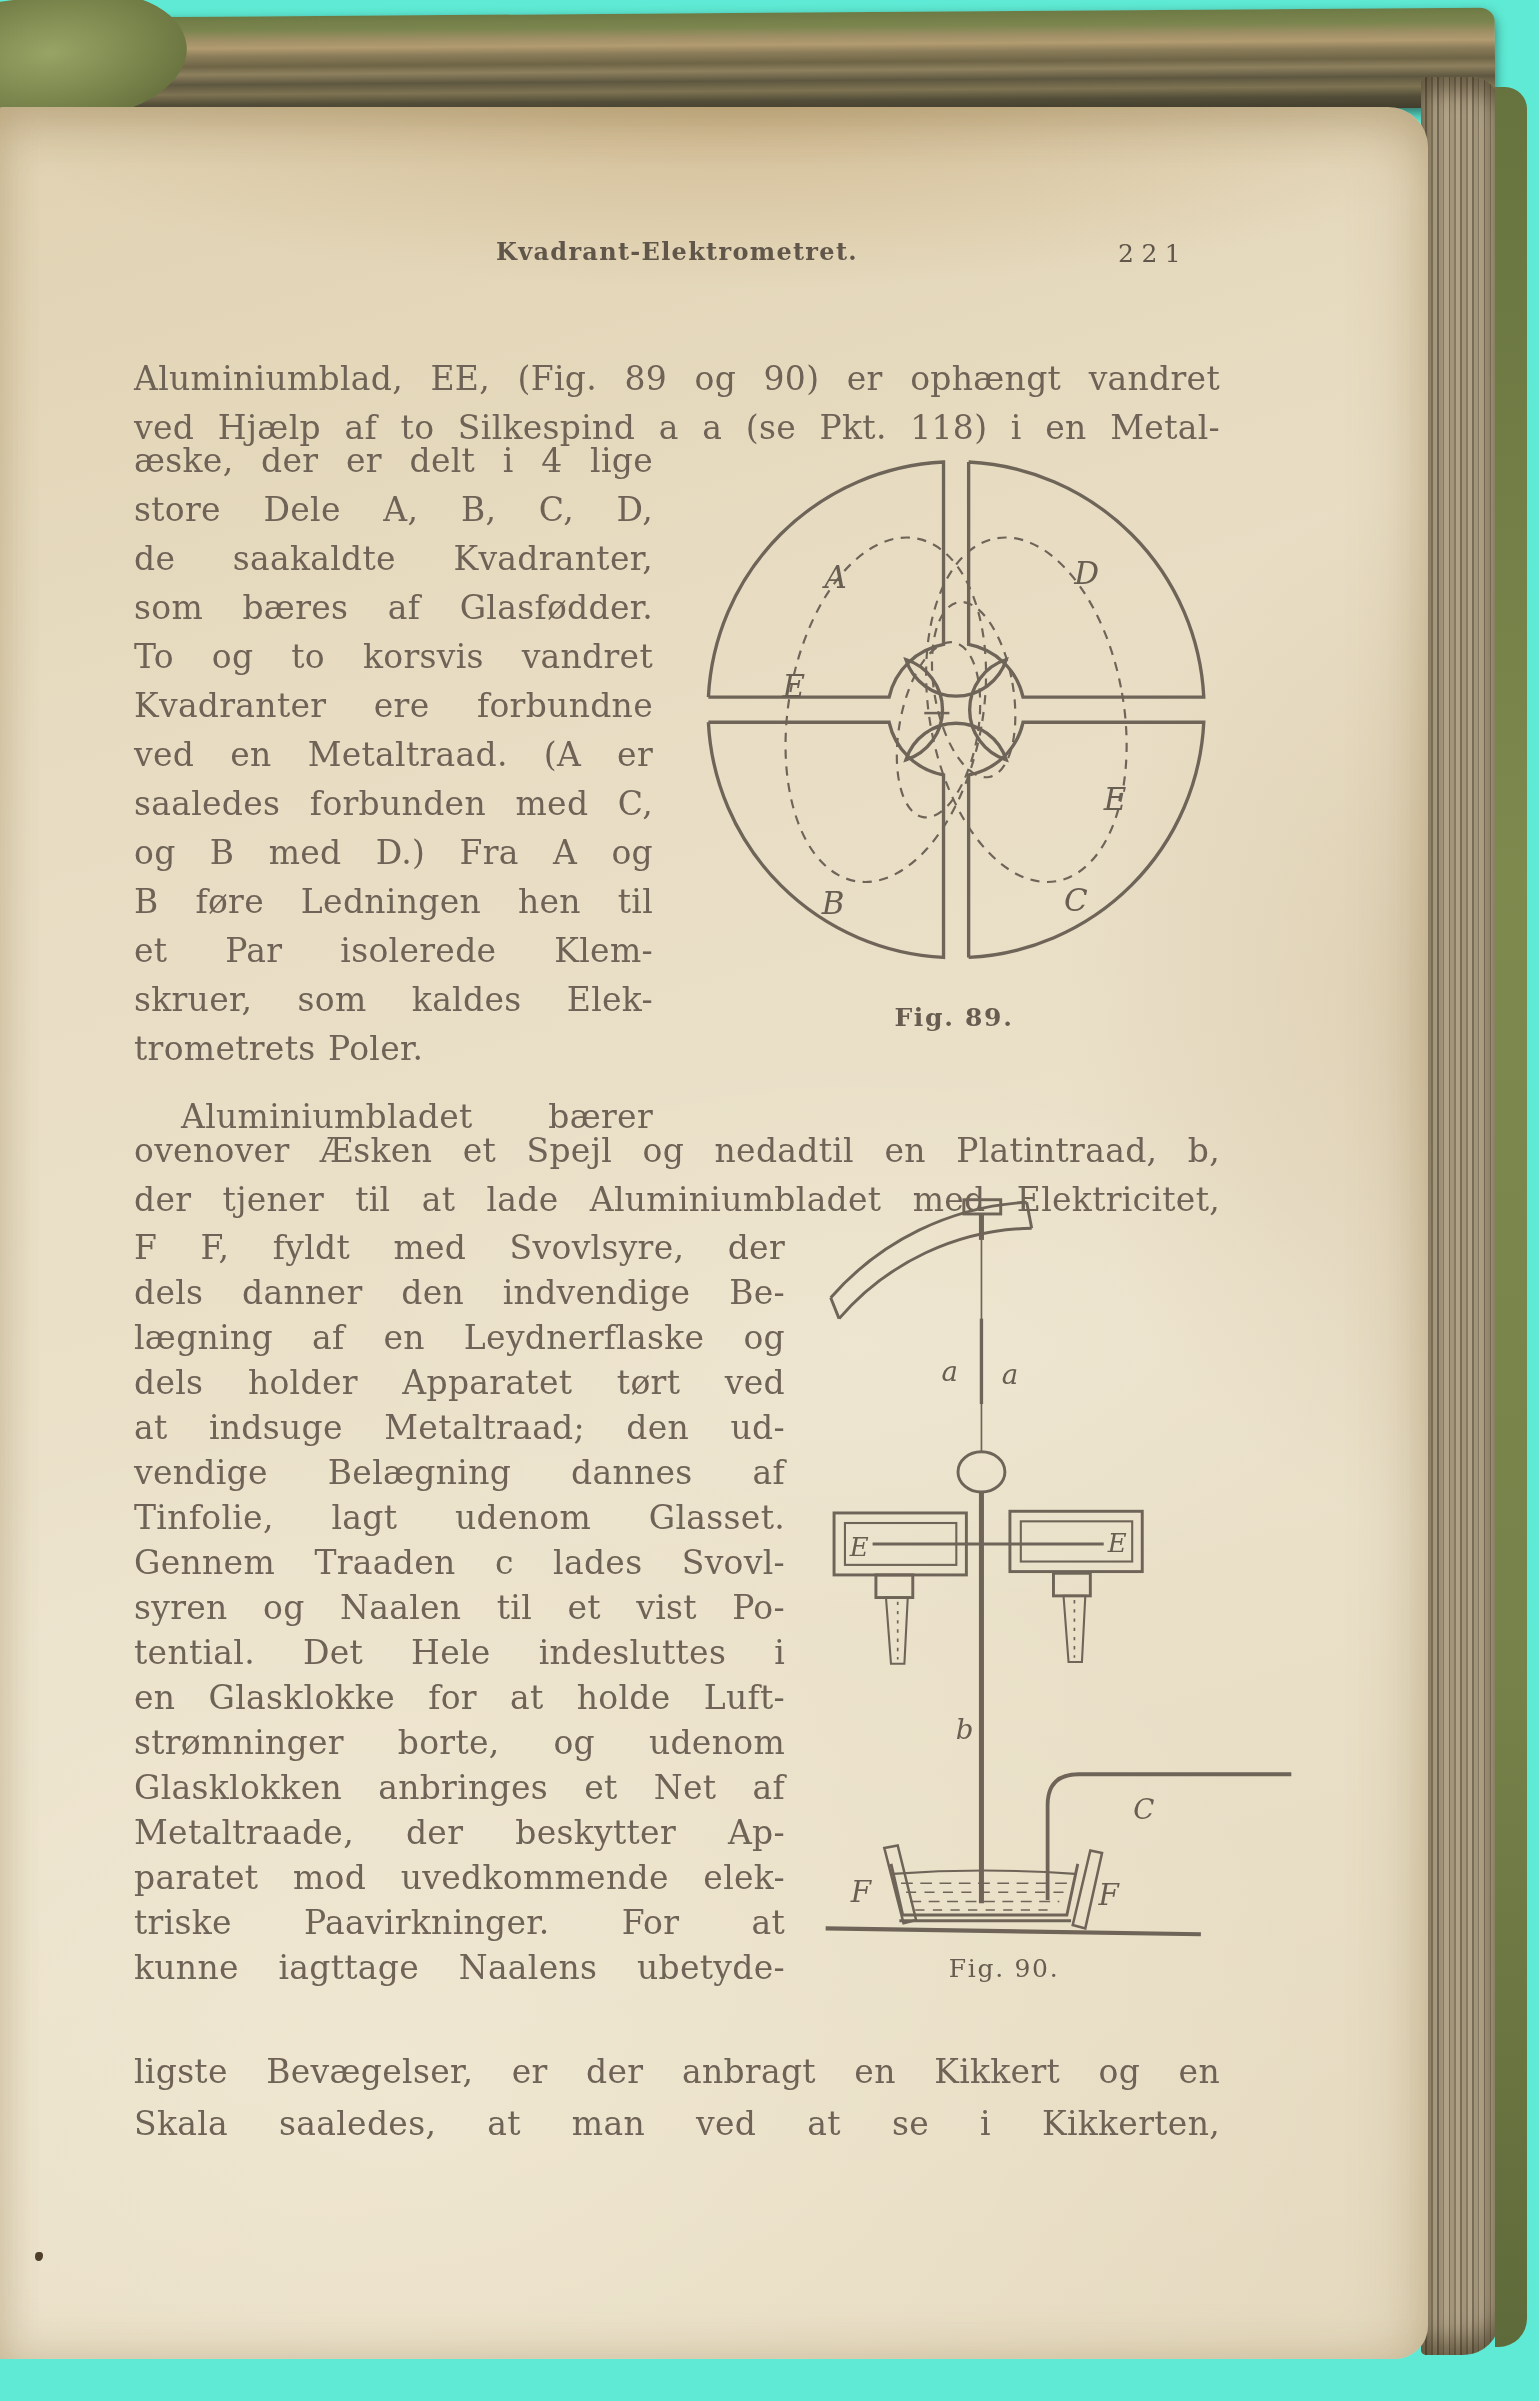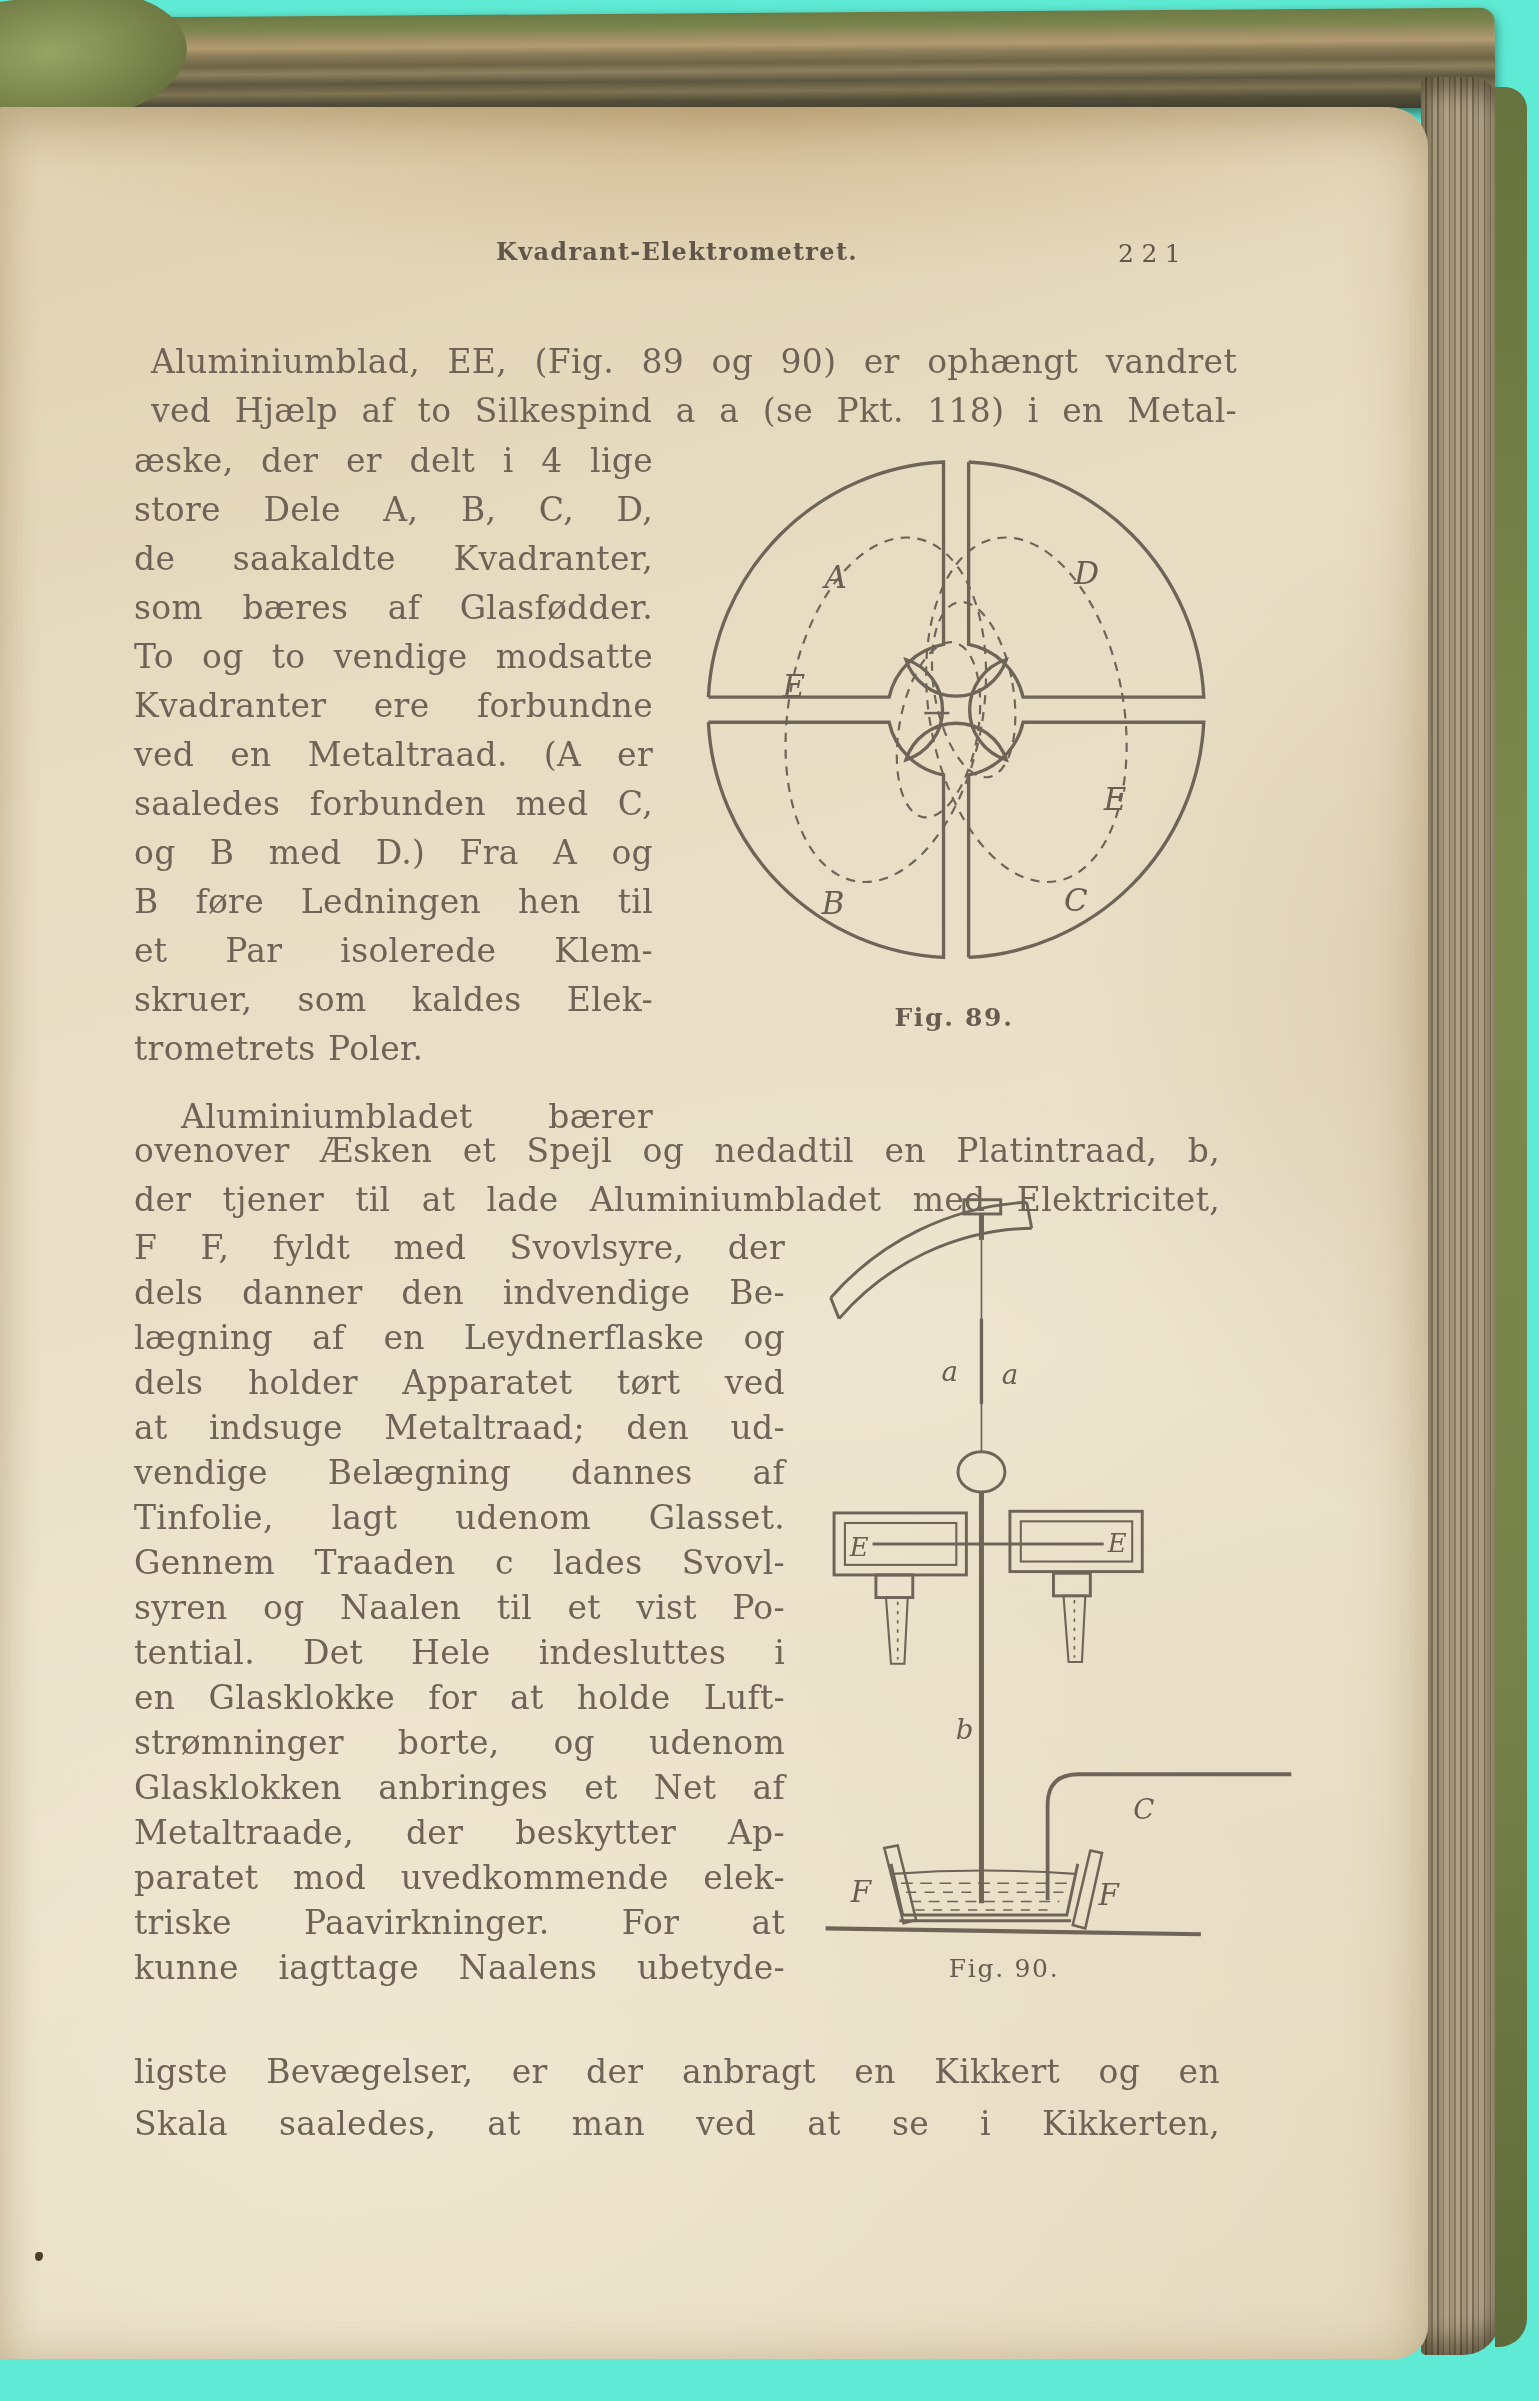--- a/index.html
+++ b/index.html
@@ -44,21 +44,21 @@
   .ln{display:block;}
   .j .ln{text-align:justify;text-align-last:justify;}
   .ln.endp{text-align-last:left !important;}
   .ln.indent{text-indent:47px;margin-top:19px;}
 
   .running-title{position:absolute;left:134px;top:237px;width:1086px;text-align:center;
     font-size:24px;font-weight:bold;letter-spacing:1.3px;color:#60564a;}
   .page-number{position:absolute;left:1118px;top:239px;width:126px;font-size:25px;
     letter-spacing:7.5px;color:#60564a;}
 
-  .para1{left:134px;top:337px;width:1086px;line-height:49px;margin-left:17px;}
+  .para1{left:134px;top:354px;width:1086px;line-height:49px;}
   .col1 {left:134px;top:436px;width:519px;line-height:49px;}
   .para2{left:134px;top:1126px;width:1086px;line-height:49px;}
   .col2 {left:134px;top:1225px;width:651px;line-height:45px;}
   .para3{left:134px;top:2046px;width:1086px;line-height:52px;}
 
   .fig-caption{position:absolute;font-size:25px;letter-spacing:1.7px;color:#665c4f;text-align:center;}
   .cap89{left:837px;top:1003px;width:234px;font-weight:bold;}
   .cap90{left:887px;top:1954px;width:234px;}
 
   
@@ -87,21 +87,21 @@
   <div class="txt para1 j">
     <span class="ln">Aluminiumblad, EE, (Fig. 89 og 90) er ophængt vandret</span>
     <span class="ln">ved Hjælp af to Silkespind a a (se Pkt. 118) i en Metal-</span>
   </div>
 
   <div class="txt col1 j">
     <span class="ln">æske, der er delt i 4 lige</span>
     <span class="ln">store Dele A, B, C, D,</span>
     <span class="ln">de saakaldte Kvadranter,</span>
     <span class="ln">som bæres af Glasfødder.</span>
-    <span class="ln">To og to vendige modsatte</span>
+    <span class="ln">To og to korsvis vandret</span>
     <span class="ln">Kvadranter ere forbundne</span>
     <span class="ln">ved en Metaltraad. (A er</span>
     <span class="ln">saaledes forbunden med C,</span>
     <span class="ln">og B med D.) Fra A og</span>
     <span class="ln">B føre Ledningen hen til</span>
     <span class="ln">et Par isolerede Klem-</span>
     <span class="ln">skruer, som kaldes Elek-</span>
     <span class="ln endp">trometrets Poler.</span>
     <span class="ln indent">Aluminiumbladet bærer</span>
   </div>

